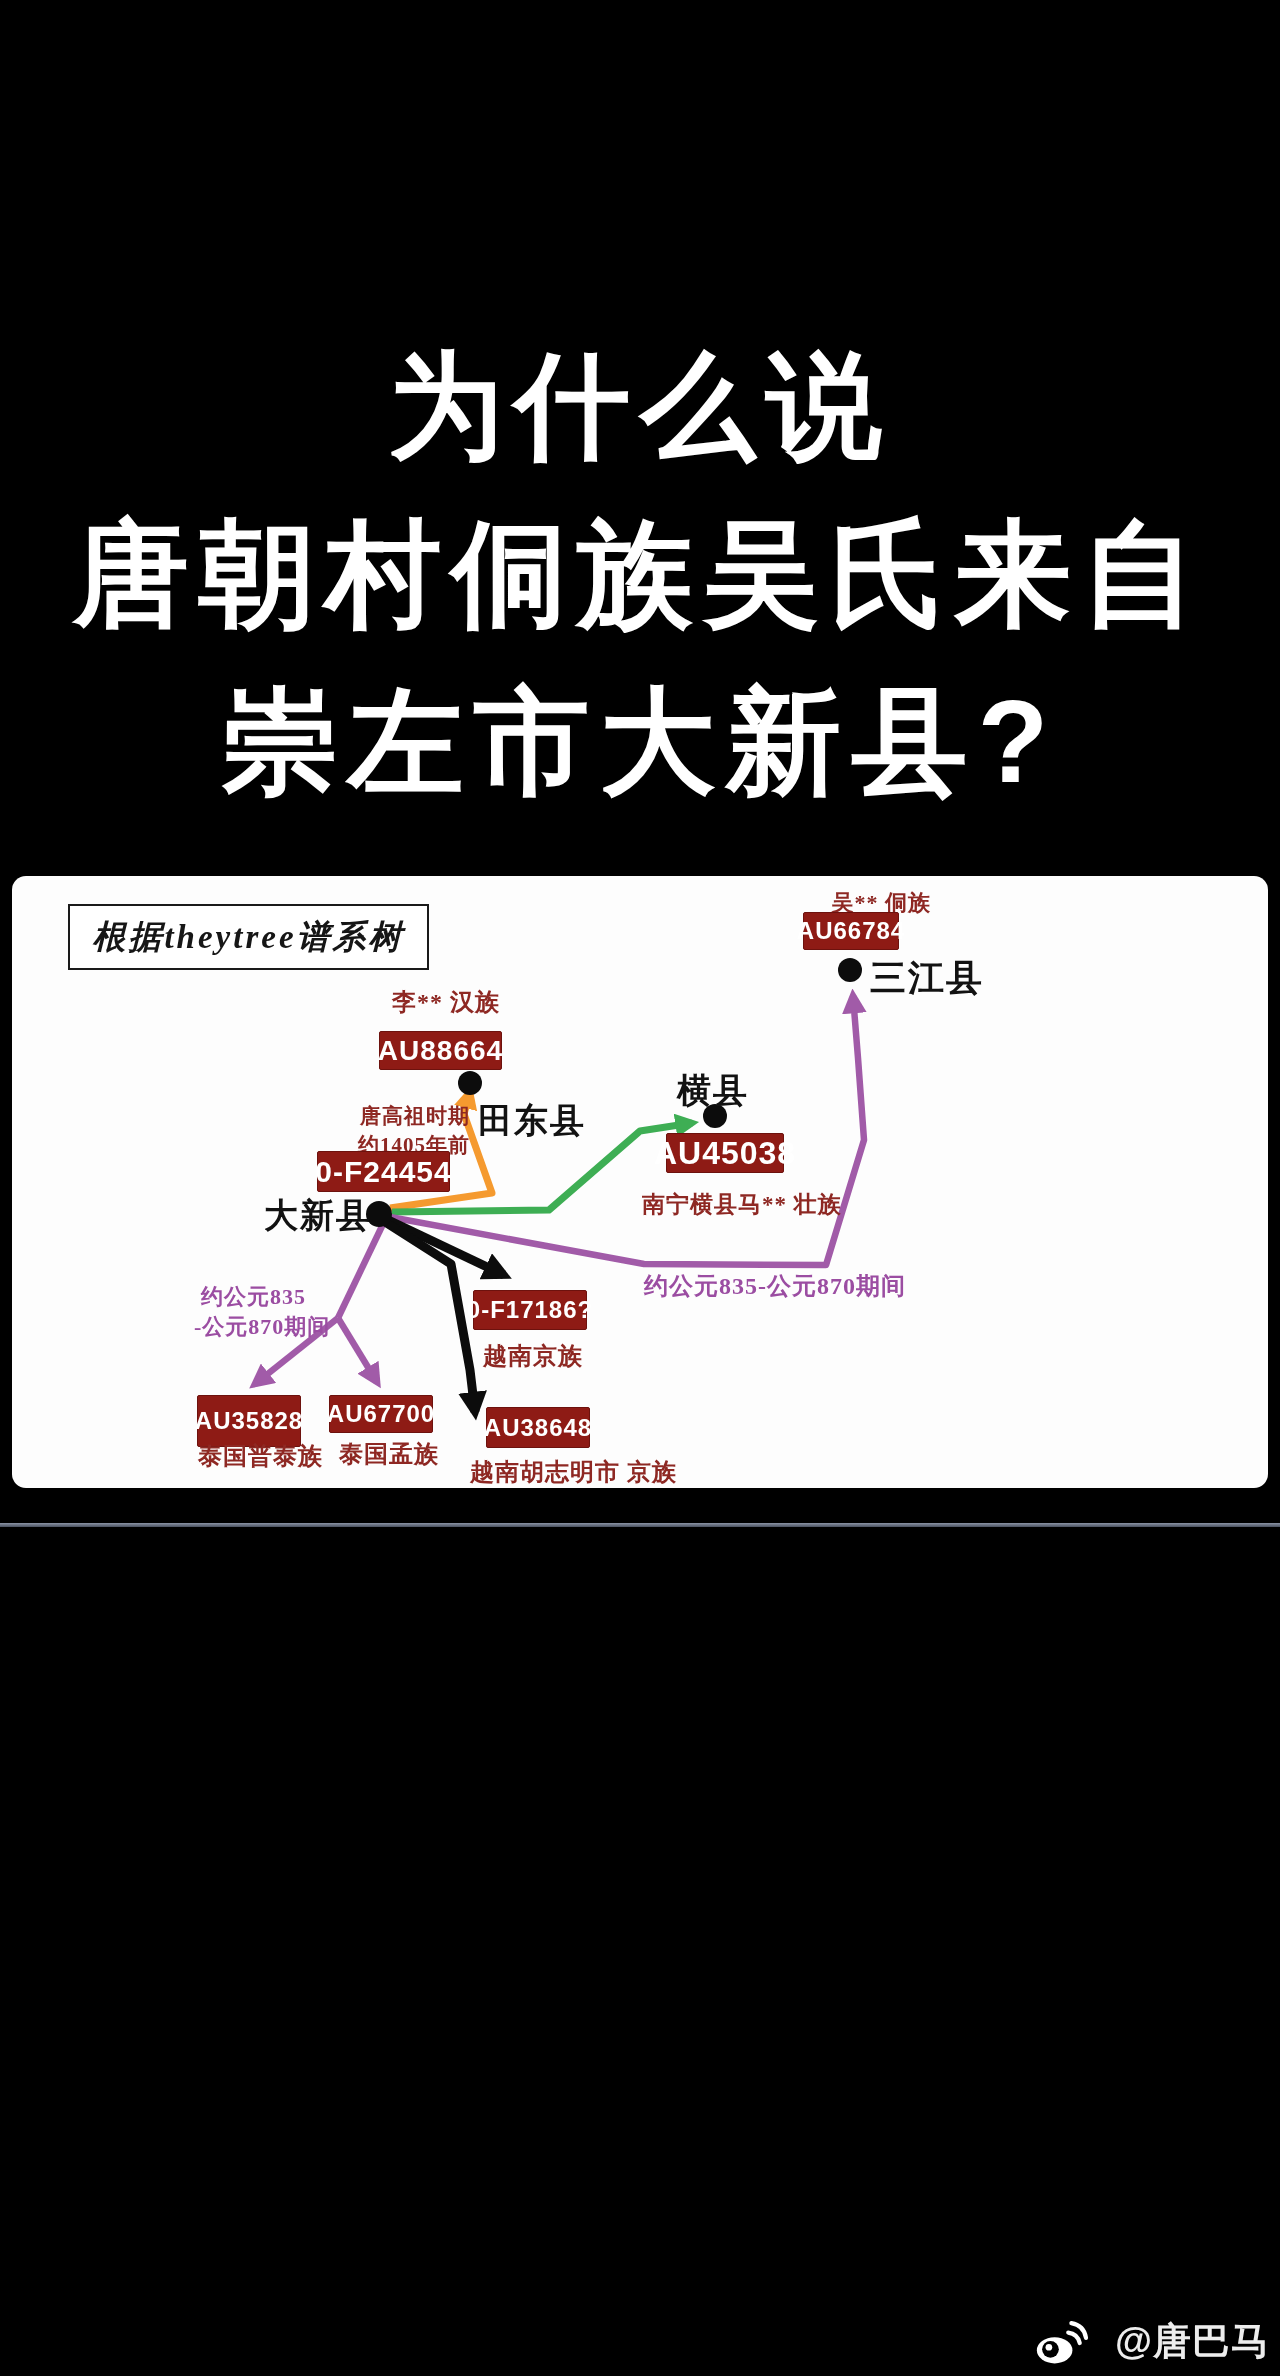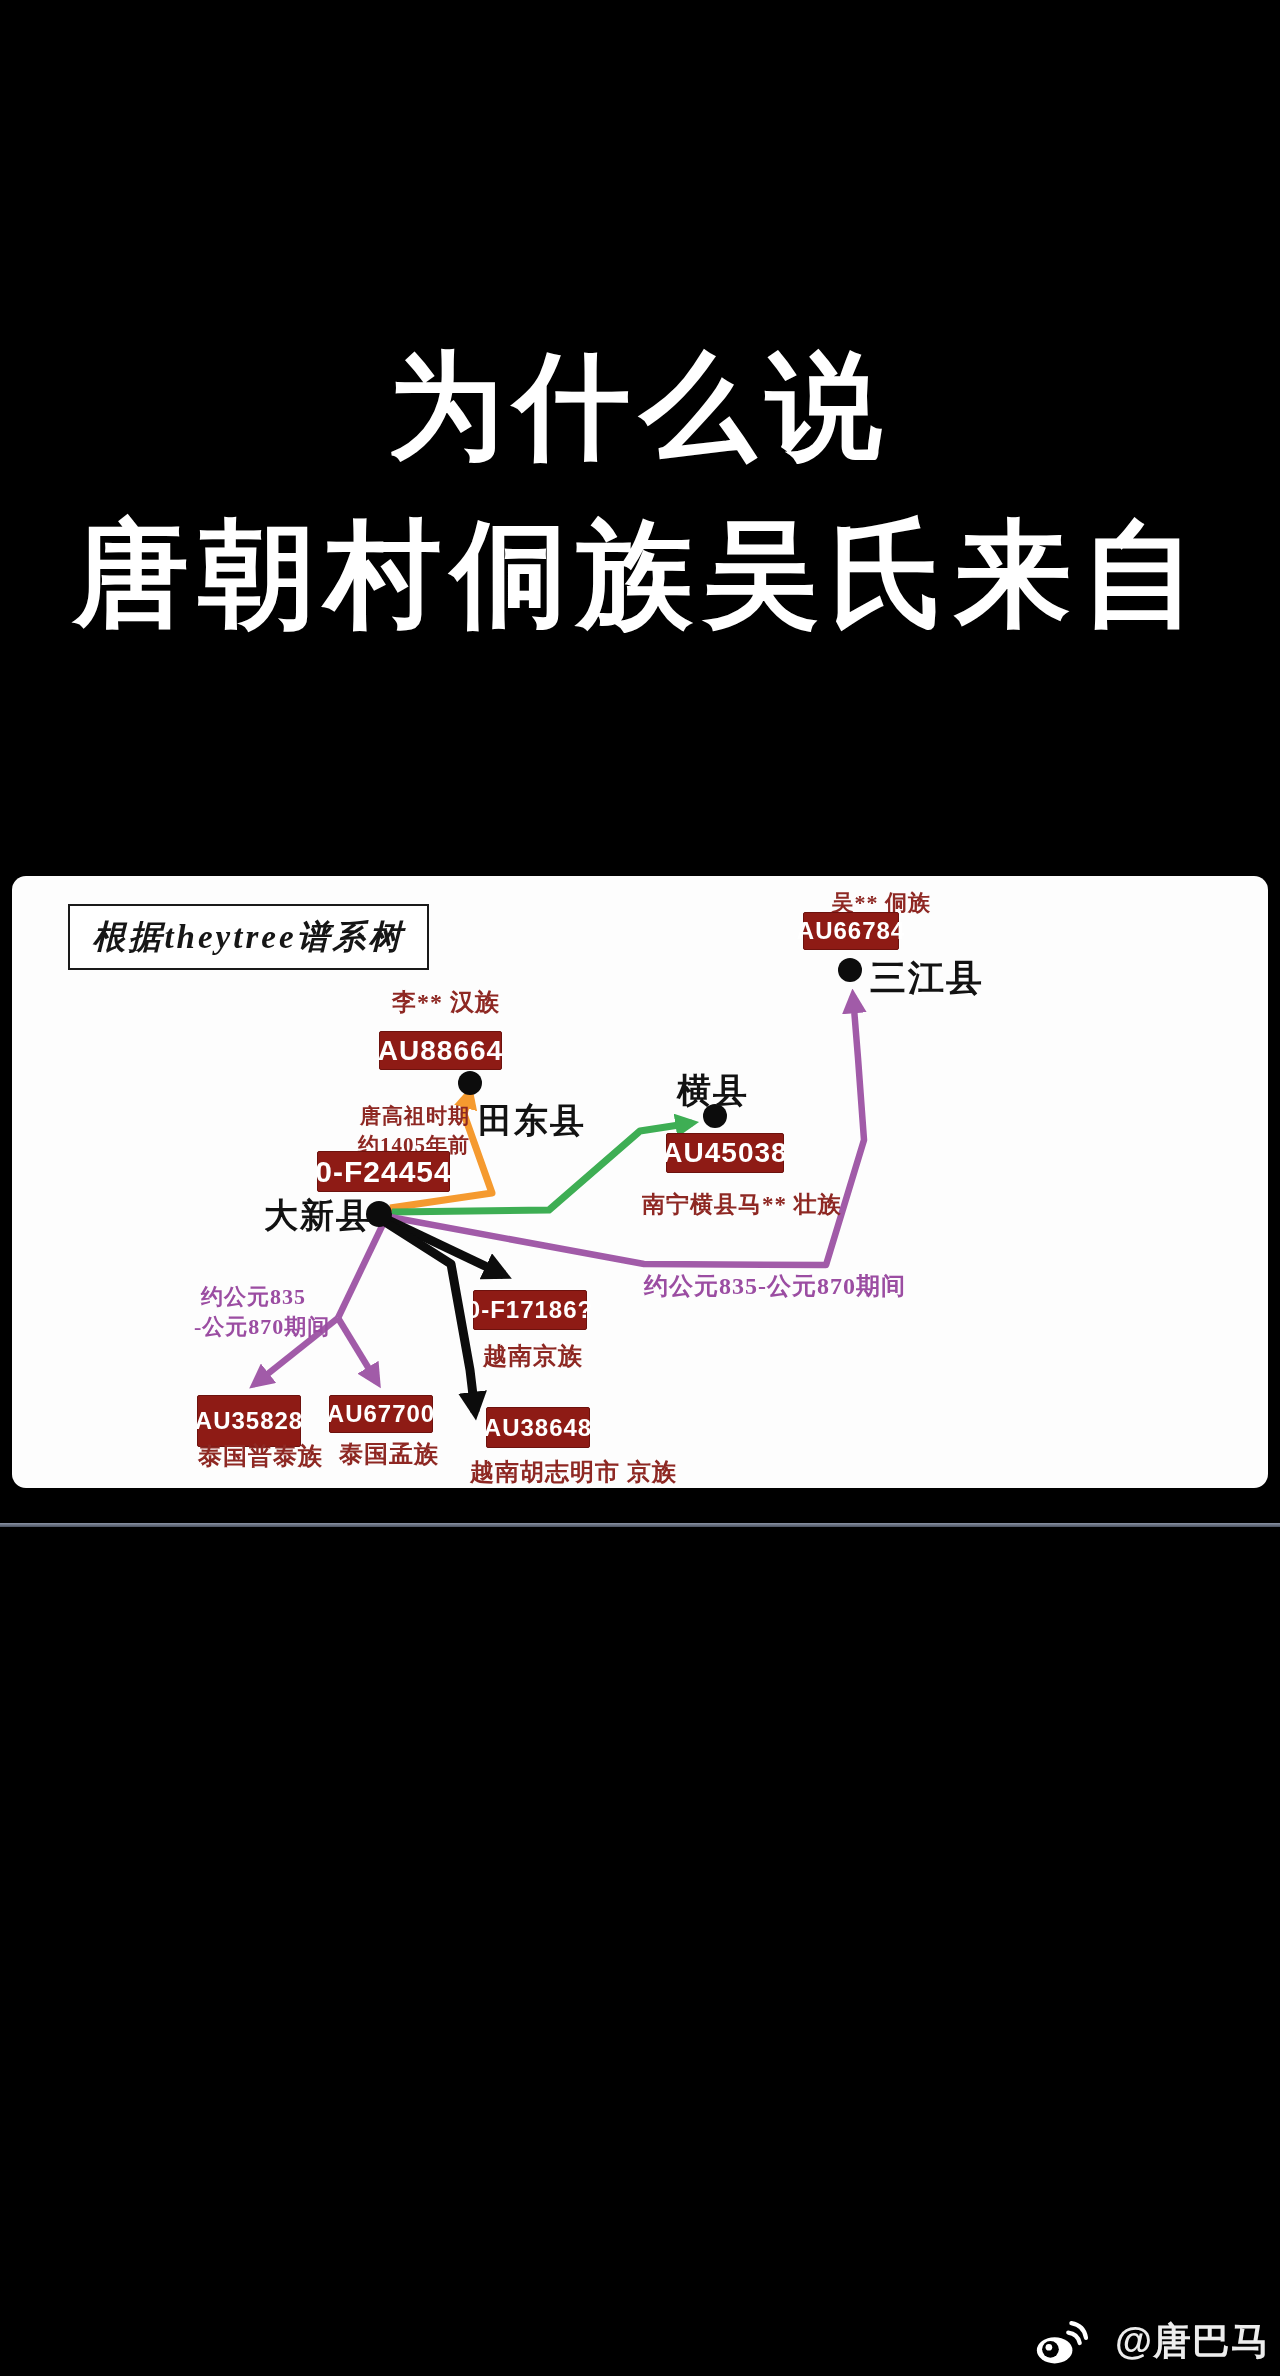--- a/index.html
+++ b/index.html
@@ -58,20 +58,21 @@
     position:absolute;right:10px;top:2316px;display:flex;align-items:center;gap:24px;
     color:var(--watermark);font-size:38px;font-weight:bold;letter-spacing:1px;
   }
 </style>
 </head>
 <body>
 
 <div class="title">
   <div>为什么说</div>
   <div>唐朝村侗族吴氏来自</div>
+  <div>崇左市大新县?</div>
 </div>
 
 <div class="panel">
 
   <svg class="edges" viewBox="0 0 1256 612">
     <defs>
       <marker id="mOrange" viewBox="0 0 10 10" refX="7" refY="5" markerWidth="3.4" markerHeight="3.4" orient="auto">
         <path d="M0 0 L10 5 L0 10 z" style="fill:var(--orange)"></path>
       </marker>
       <marker id="mGreen" viewBox="0 0 10 10" refX="7" refY="5" markerWidth="3.4" markerHeight="3.4" orient="auto">
@@ -118,21 +119,21 @@
   <div class="place" style="left:466px;top:222px">田东县</div>
 
   <div class="rnote" style="left:300px;top:226px;width:158px;text-align:right;font-size:21px;line-height:29px">
     <div>唐高祖时期</div>
     <div>约1405年前</div>
   </div>
   <div class="idbox" style="left:305px;top:275px;width:133px;height:41px;font-size:30px">0-F24454</div>
   <div class="place" style="left:252px;top:317px">大新县</div>
 
   <div class="place" style="left:665px;top:192px">横县</div>
-  <div class="idbox" style="left:654px;top:257px;width:118px;height:40px;font-size:28px">AU45038</div>
+  <div class="idbox" style="left:654px;top:257px;width:118px;height:40px;font-size:32px">AU45038</div>
   <div class="rnote" style="left:630px;top:313px;font-size:23px">南宁横县马** 壮族</div>
 
   <div class="pnote" style="left:632px;top:394px;font-size:24px">约公元835-公元870期间</div>
   <div class="pnote" style="left:189px;top:406px;font-size:22px">约公元835</div>
   <div class="pnote" style="left:182px;top:436px;font-size:22px">-公元870期间</div>
 
   <div class="idbox" style="left:461px;top:414px;width:114px;height:40px;font-size:24px">0-F17186?</div>
   <div class="rnote" style="left:471px;top:464px;font-size:24px">越南京族</div>
 
   <div class="idbox" style="left:185px;top:519px;width:104px;height:52px;font-size:24px">AU35828</div>

